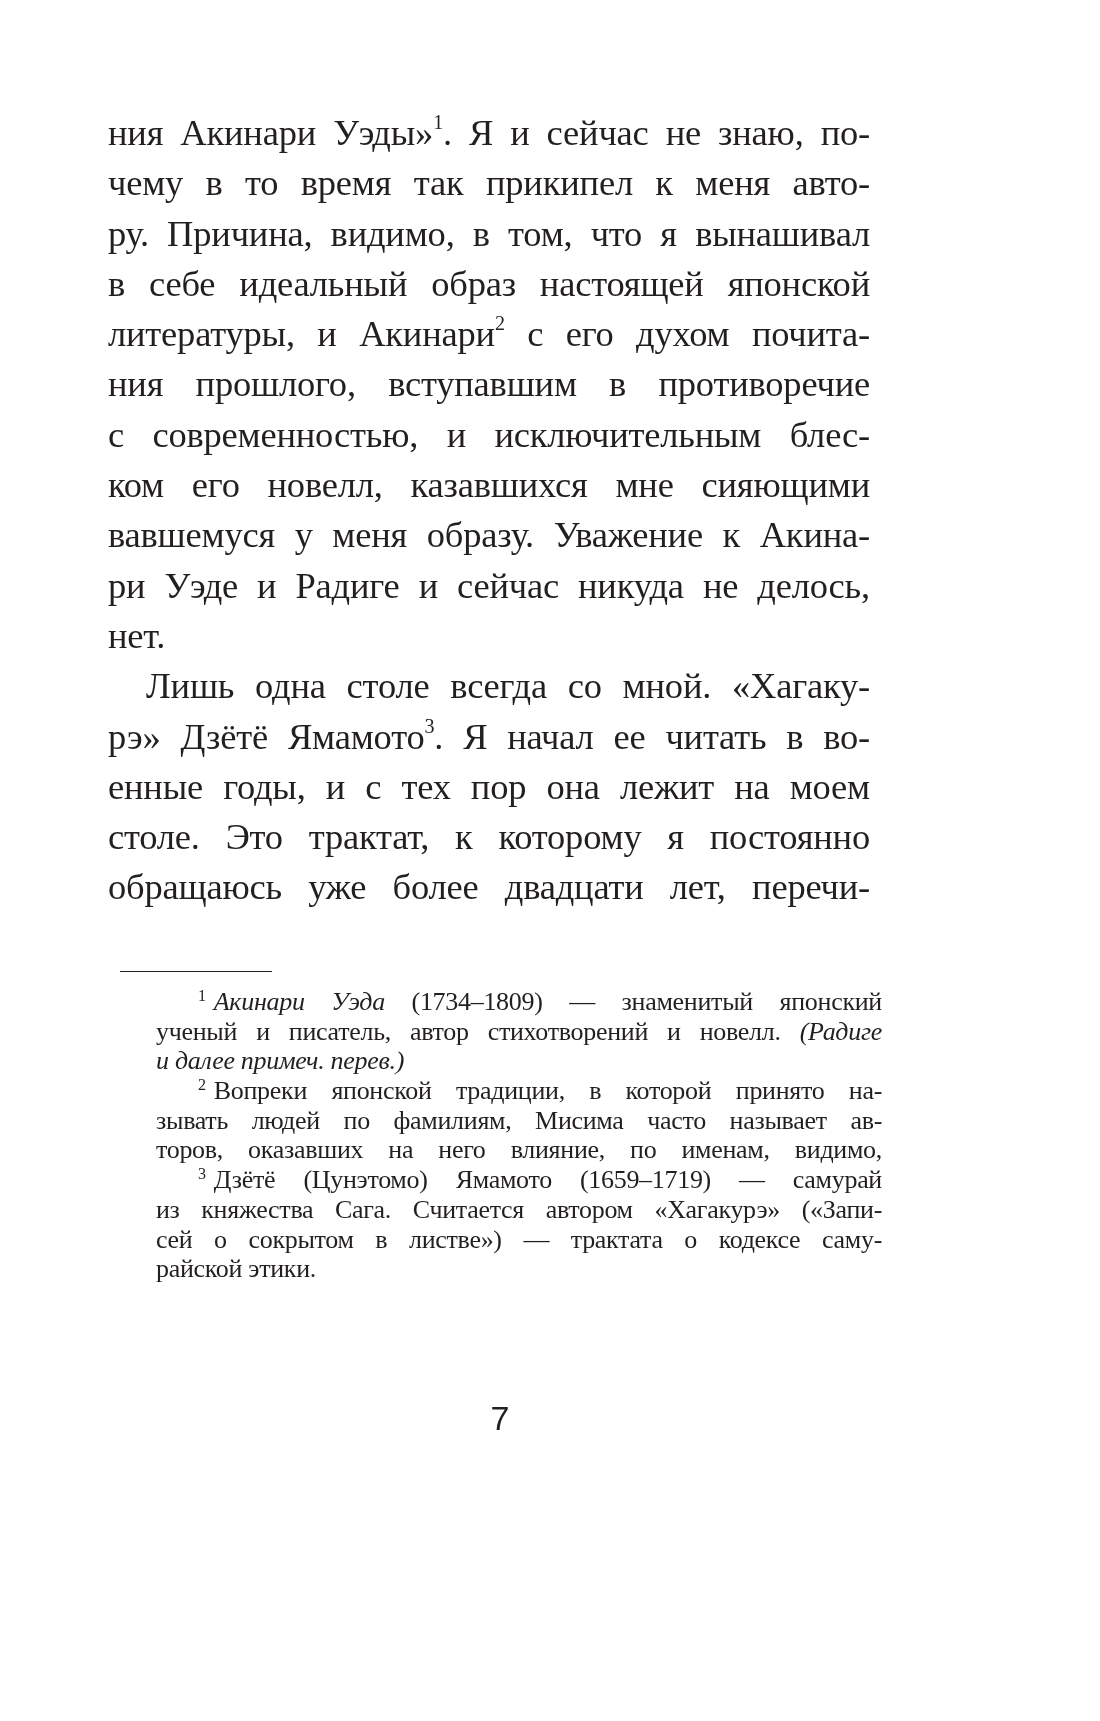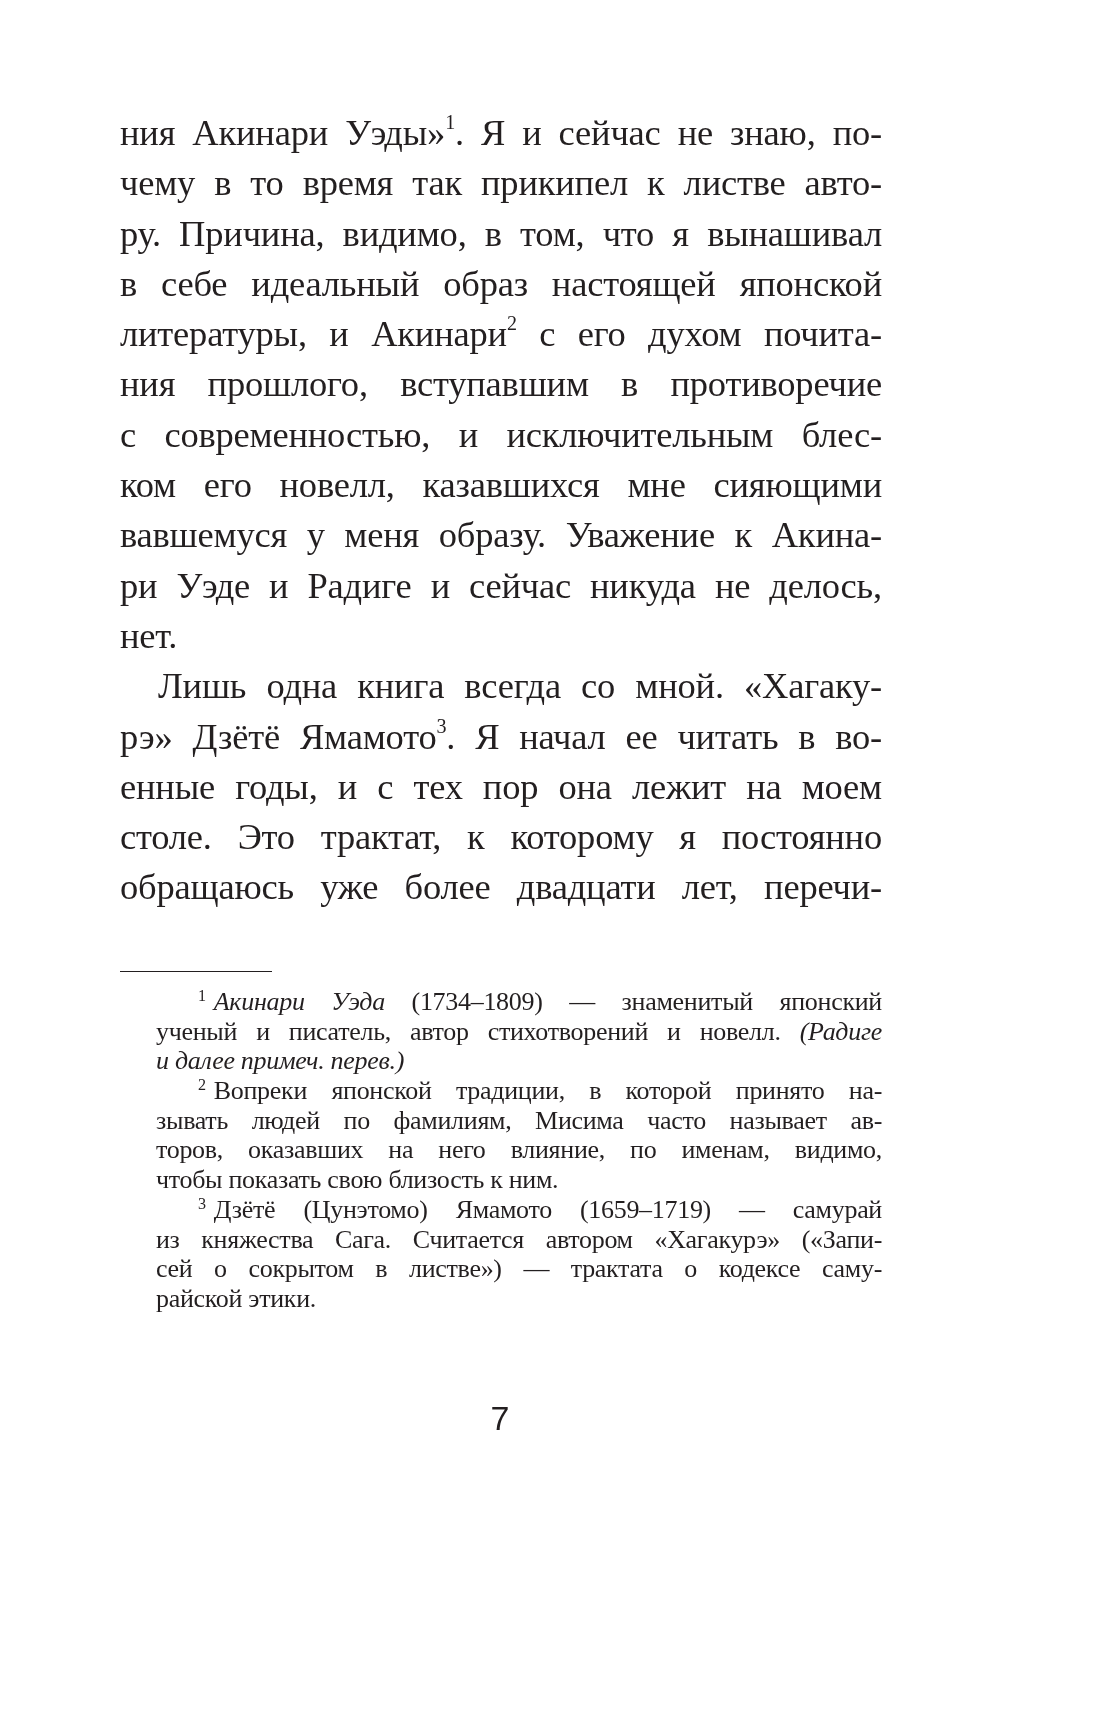--- a/index.html
+++ b/index.html
@@ -10,21 +10,21 @@
     body {
       width: 1100px;
       height: 1721px;
       position: relative;
       overflow: hidden;
       color: #231f20;
       font-family: "Liberation Serif", "DejaVu Serif", serif;
     }
     .page {
       position: absolute;
-      left: 120px;
+      left: 108px;
       top: 108px;
       width: 762px;
     }
     .body-line {
       display: block;
       font-size: 36.5px;
       line-height: 50.3px;
       height: 50.3px;
       white-space: nowrap;
       text-align: justify;
@@ -93,34 +93,34 @@
       line-height: 40px;
     }
   </style>
 </head>
 <body>
 
 <div class="page">
 
   <div>
     <span class="body-line"><span>ния Акинари Уэды»</span><sup class="fnref">1</sup><span>. Я и сейчас не знаю, по-</span></span>
-    <span class="body-line">чему в то время так прикипел к листве авто-</span>
+    <span class="body-line">чему в то время так прикипел к меня авто-</span>
     <span class="body-line">ру. Причина, видимо, в том, что я вынашивал</span>
     <span class="body-line">в себе идеальный образ настоящей японской</span>
     <span class="body-line"><span>литературы, и Акинари</span><sup class="fnref">2</sup><span> с его духом почита-</span></span>
     <span class="body-line">ния прошлого, вступавшим в противоречие</span>
     <span class="body-line">с современностью, и исключительным блес-</span>
     <span class="body-line">ком его новелл, казавшихся мне сияющими</span>
     <span class="body-line">вавшемуся у меня образу. Уважение к Акина-</span>
     <span class="body-line">ри Уэде и Радиге и сейчас никуда не делось,</span>
     <span class="body-line last">нет.</span>
   </div>
 
   <div>
-    <span class="body-line indent">Лишь одна книга всегда со мной. «Хагаку-</span>
+    <span class="body-line indent">Лишь одна столе всегда со мной. «Хагаку-</span>
     <span class="body-line"><span>рэ» Дзётё Ямамото</span><sup class="fnref">3</sup><span>. Я начал ее читать в во-</span></span>
     <span class="body-line">енные годы, и с тех пор она лежит на моем</span>
     <span class="body-line">столе. Это трактат, к которому я постоянно</span>
     <span class="body-line">обращаюсь уже более двадцати лет, перечи-</span>
   </div>
 </div>
 
 <div class="separator"></div>
 
 <div class="footnotes">
@@ -128,21 +128,20 @@
   <div>
     <span class="fn-line indent"><span class="fn-num">1</span><span class="it">Акинари Уэда</span><span> (1734–1809) — знаменитый японский</span></span>
     <span class="fn-line"><span>ученый и писатель, автор стихотворений и новелл. </span><span class="it">(Радиге</span></span>
     <span class="fn-line last it">и далее примеч. перев.)</span>
   </div>
 
   <div>
     <span class="fn-line indent"><span class="fn-num">2</span><span>Вопреки японской традиции, в которой принято на-</span></span>
     <span class="fn-line">зывать людей по фамилиям, Мисима часто называет ав-</span>
     <span class="fn-line">торов, оказавших на него влияние, по именам, видимо,</span>
-    <span class="fn-line last">чтобы показать свою близость к ним.</span>
   </div>
 
   <div>
     <span class="fn-line indent"><span class="fn-num">3</span><span>Дзётё (Цунэтомо) Ямамото (1659–1719) — самурай</span></span>
     <span class="fn-line">из княжества Сага. Считается автором «Хагакурэ» («Запи-</span>
     <span class="fn-line">сей о сокрытом в листве») — трактата о кодексе саму-</span>
     <span class="fn-line last">райской этики.</span>
   </div>
 </div>
 

